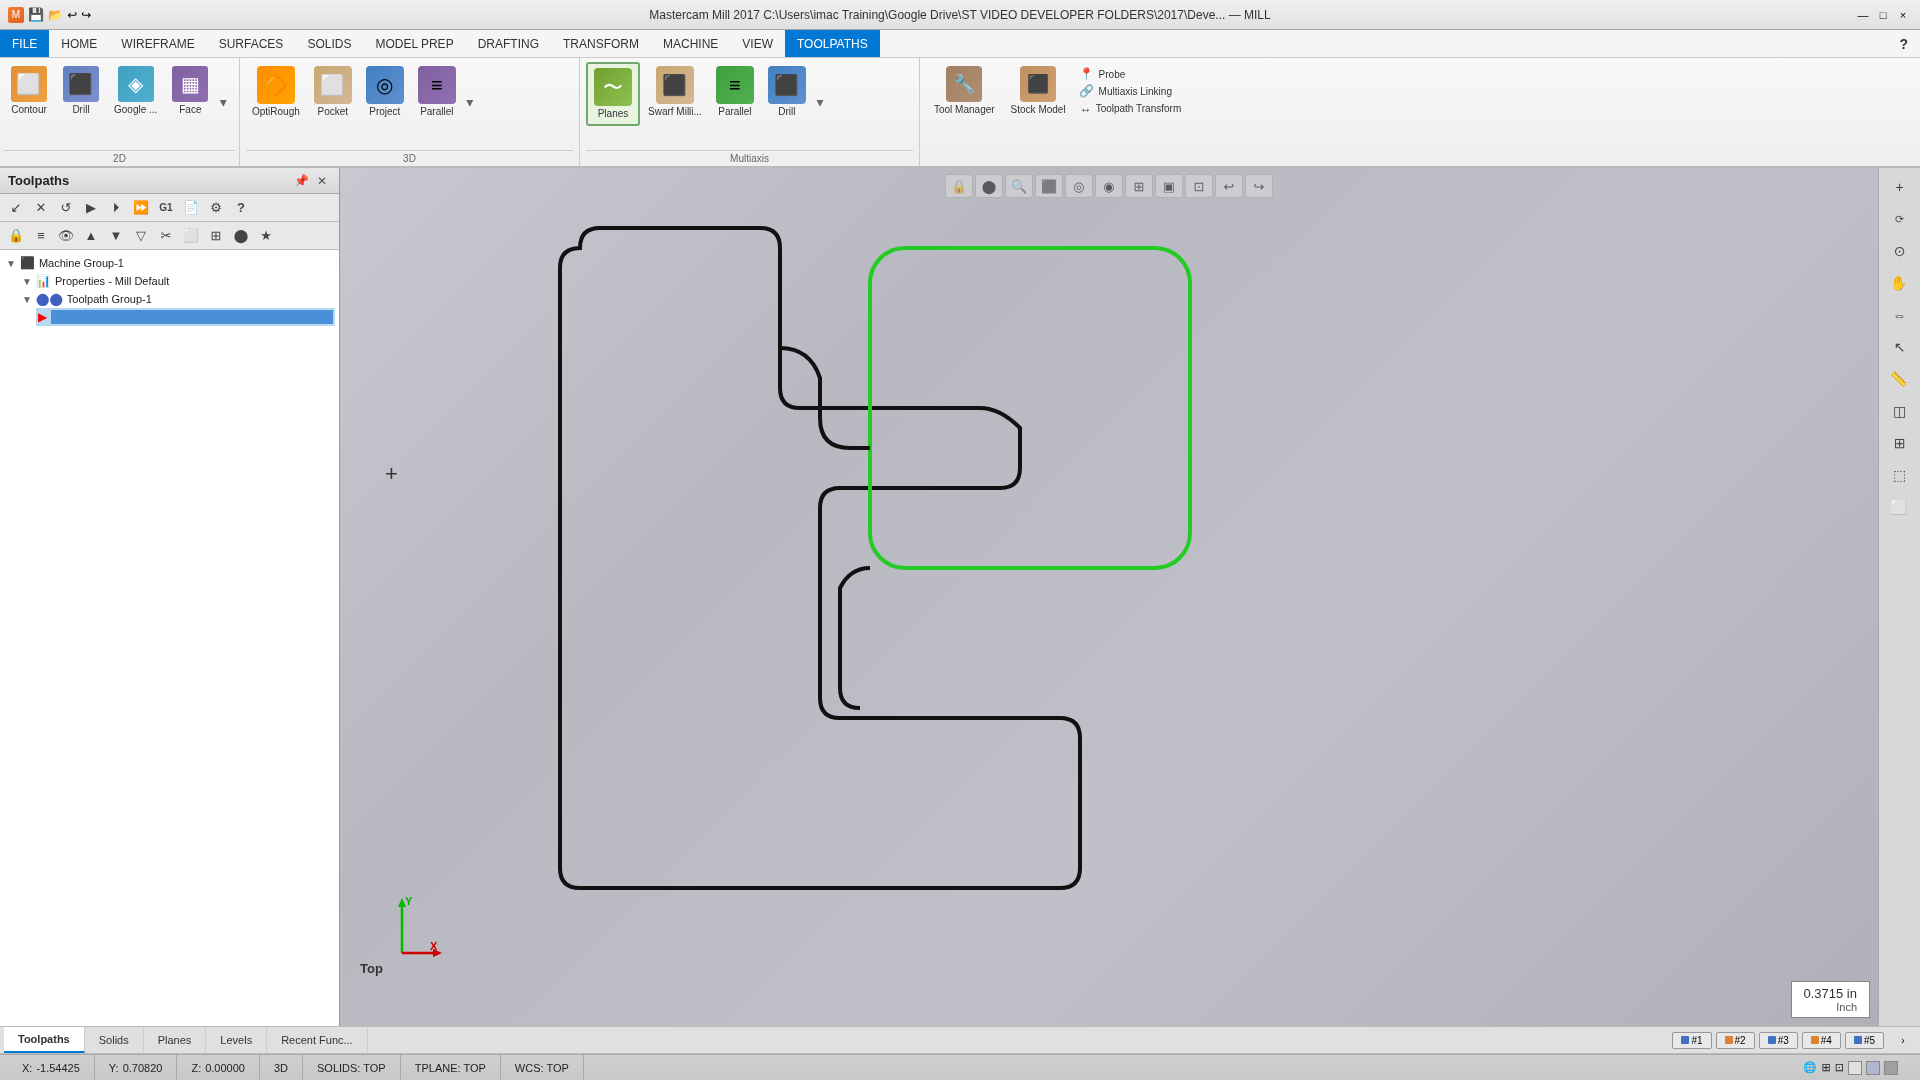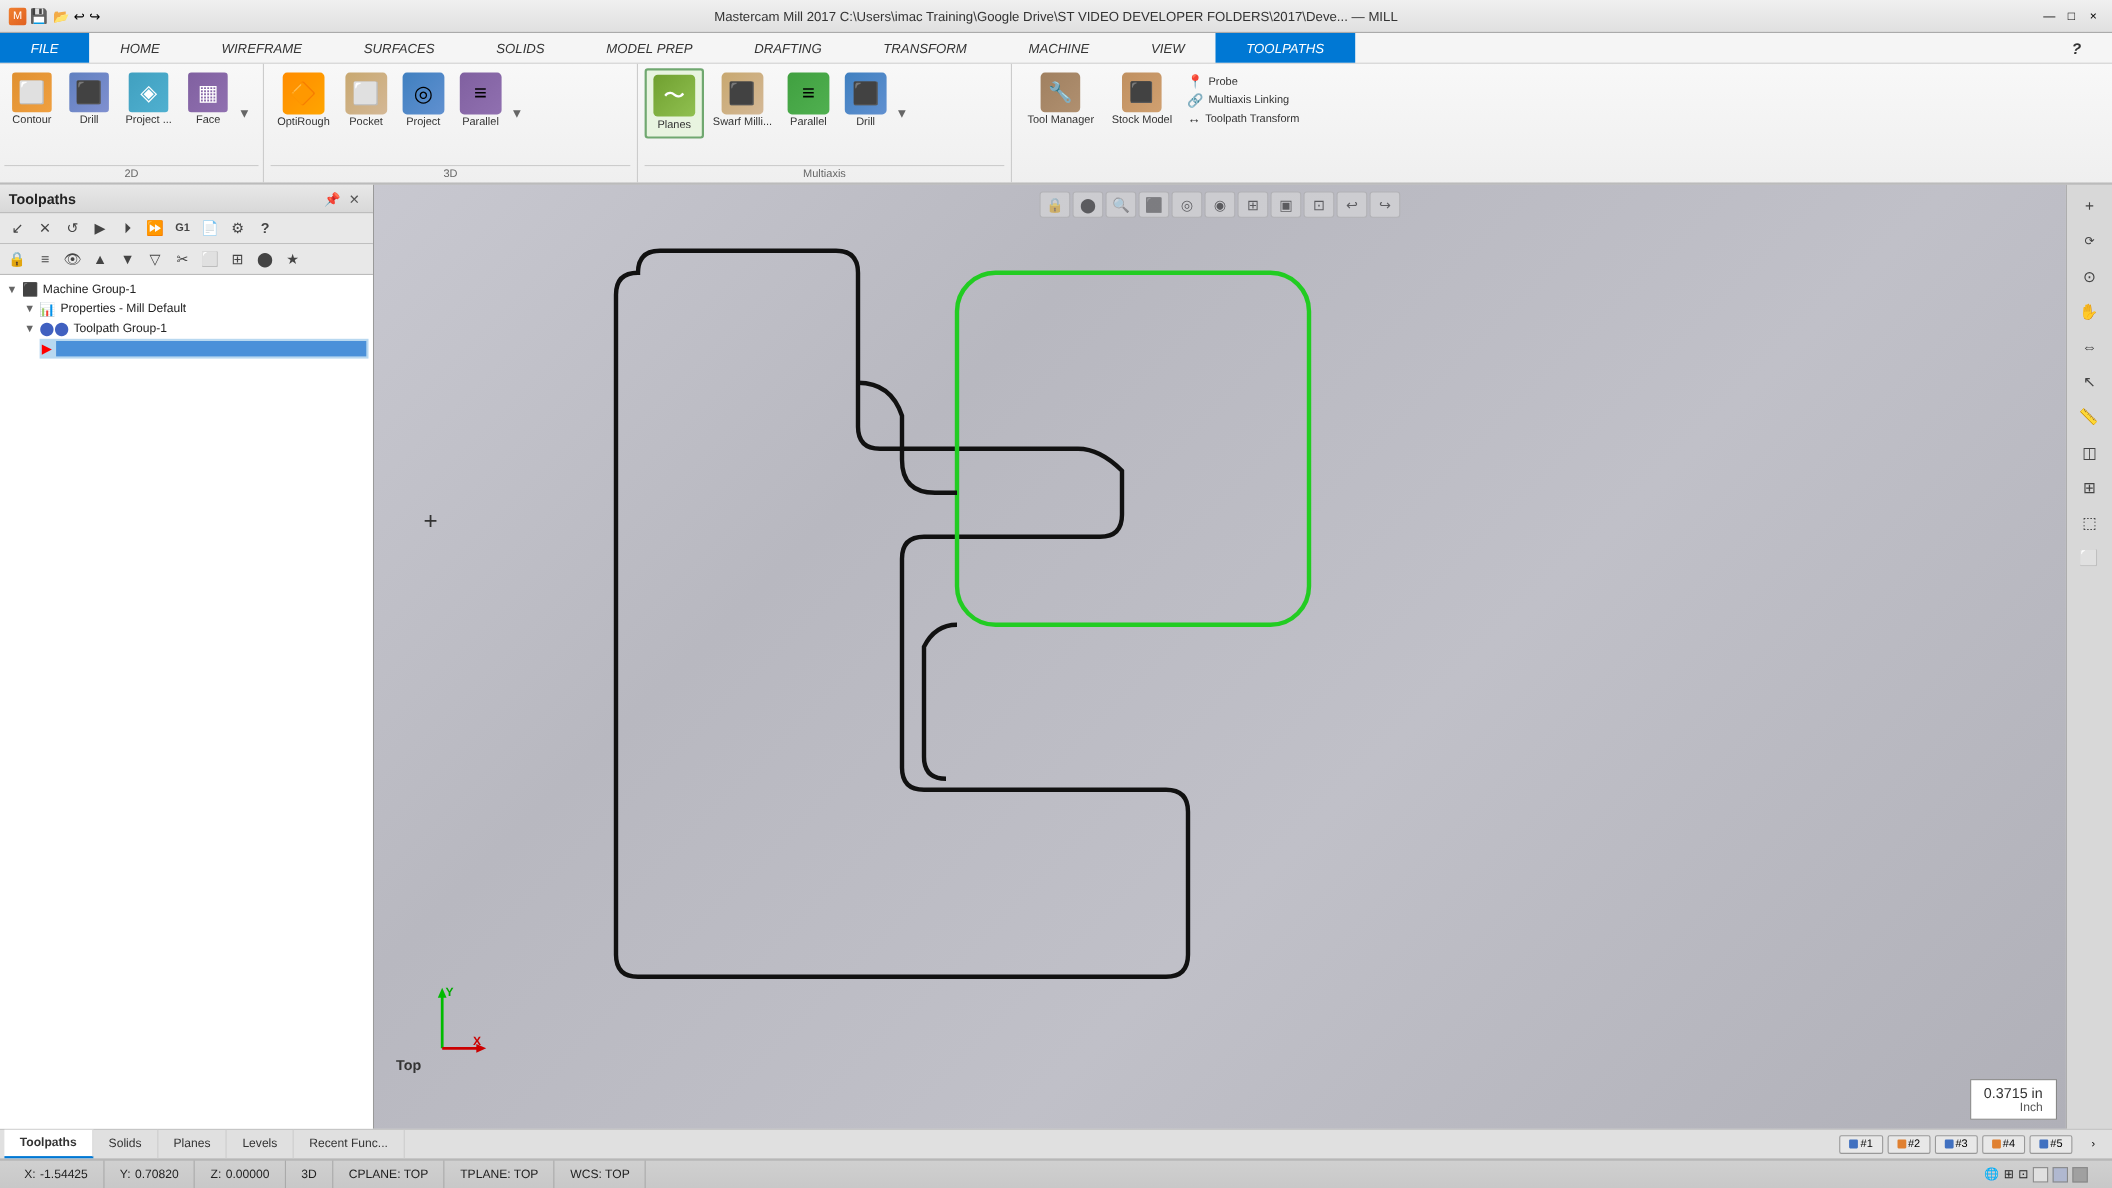--- a/index.html
+++ b/index.html
@@ -24,27 +24,26 @@
 
     
     #menubar {
       height: 28px;
       background: #f5f5f5;
       border-bottom: 1px solid #ccc;
       display: flex;
       align-items: stretch;
     }
     .menu-item {
-      padding: 0 28px;
+      padding: 0 12px;
       display: flex;
       align-items: center;
       cursor: pointer;
       font-size: 12px;
       color: #333;
-      font-style: italic;
     }
     .menu-item.active { background: #0078d4; color: white; }
     .menu-item.toolpaths-active { background: #0078d4; color: white; }
 
     
     #ribbon {
       height: 110px;
       background: linear-gradient(to bottom, #f8f8f8, #efefef);
       border-bottom: 2px solid #bbb;
       display: flex;
@@ -393,21 +392,21 @@
       <div class="ribbon-btn">
         <div class="icon-box icon-contour" style="width:36px;height:36px;background:linear-gradient(135deg,#e09030,#f0a040);border-radius:3px;display:flex;align-items:center;justify-content:center;color:white;font-size:20px;">⬜</div>
         <div class="btn-label">Contour</div>
       </div>
       <div class="ribbon-btn">
         <div class="icon-box icon-drill" style="width:36px;height:36px;background:linear-gradient(135deg,#6080c0,#8090d0);border-radius:3px;display:flex;align-items:center;justify-content:center;color:white;font-size:20px;">⬛</div>
         <div class="btn-label">Drill</div>
       </div>
       <div class="ribbon-btn">
         <div class="icon-box" style="width:36px;height:36px;background:linear-gradient(135deg,#40a0c0,#50b0d0);border-radius:3px;display:flex;align-items:center;justify-content:center;color:white;font-size:20px;">◈</div>
-        <div class="btn-label">Project ...</div>
+        <div class="btn-label">Google ...</div>
       </div>
       <div class="ribbon-btn">
         <div class="icon-box" style="width:36px;height:36px;background:linear-gradient(135deg,#8060a0,#9070b0);border-radius:3px;display:flex;align-items:center;justify-content:center;color:white;font-size:20px;">▦</div>
         <div class="btn-label">Face</div>
       </div>
       <div class="dropdown-arrow" style="font-size:14px;">▾</div>
     </div>
     <div class="ribbon-label">2D</div>
   </div>
 
@@ -693,21 +692,21 @@
     <span>0.70820</span>
   </div>
   <div class="status-segment">
     <span>Z:</span>
     <span>0.00000</span>
   </div>
   <div class="status-segment">
     <span>3D</span>
   </div>
   <div class="status-segment">
-    <span>CPLANE: TOP</span>
+    <span>SOLIDS: TOP</span>
   </div>
   <div class="status-segment">
     <span>TPLANE: TOP</span>
   </div>
   <div class="status-segment">
     <span>WCS: TOP</span>
   </div>
   <div style="flex:1;"></div>
   <div class="status-segment">
     <span style="cursor:pointer;">🌐</span>

